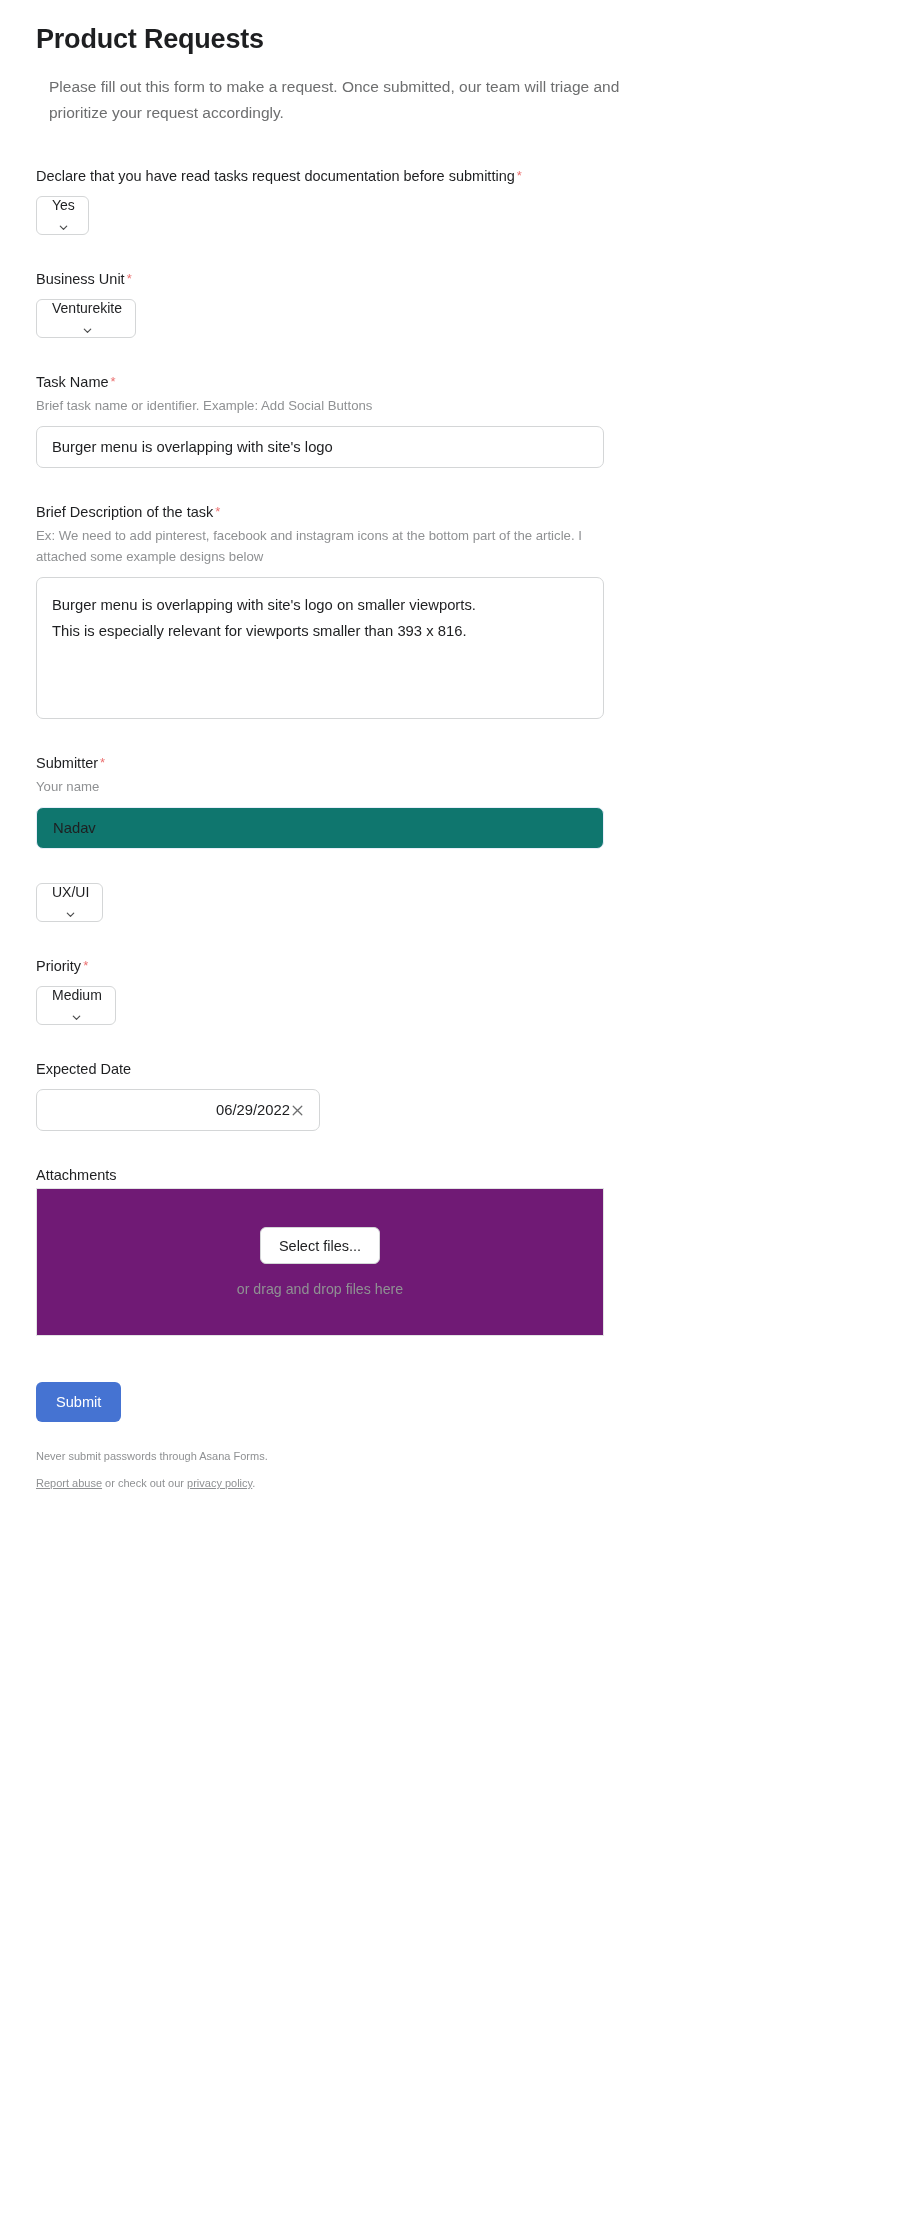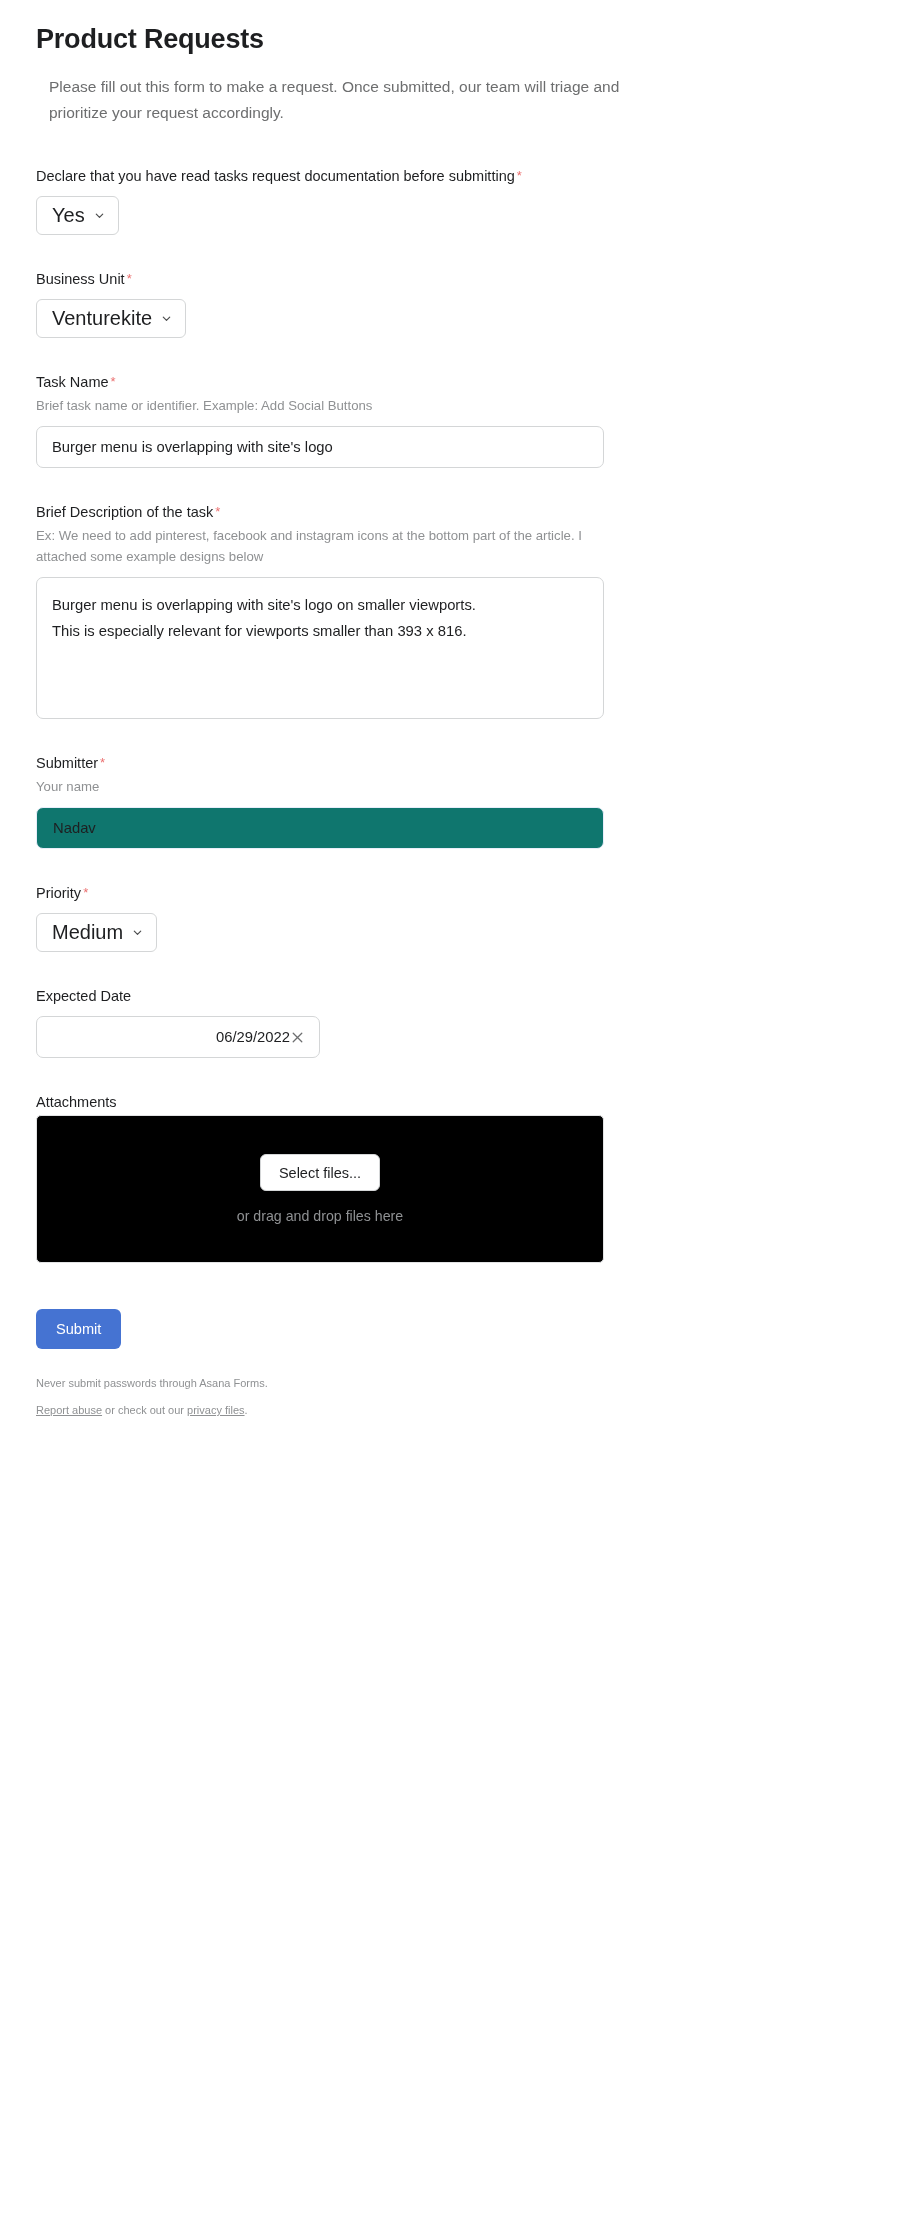--- a/index.html
+++ b/index.html
@@ -67,24 +67,25 @@
   .select {
     display: inline-flex;
     align-items: center;
     gap: 9px;
     height: 39px;
     box-sizing: border-box;
     padding: 0 13px 0 15px;
     border: 1px solid #d4d6d7;
     border-radius: 6px;
     background: #fff;
-    font-size: 20px;
+    font-size: 14px;
     color: #1e1f21;
     cursor: pointer;
     white-space: nowrap;
+    flex-direction: column;
   }
   .select .chev {
     display: inline-block;
     width: 11px;
     height: 11px;
     flex: none;
   }
   .select .chev svg { display: block; }
 
   
@@ -145,22 +146,22 @@
     cursor: pointer;
   }
   .clear-x svg { display: block; }
 
   
   .dropzone {
     box-sizing: border-box;
     width: 568px;
     height: 148px;
     border: 1px solid #e2e3e4;
-    border-radius: 5px;
-    background: #000000;
+    border-radius: 0;
+    background: #701a75;
     display: flex;
     flex-direction: column;
     align-items: center;
     justify-content: center;
     gap: 17px;
   }
   .select-files-btn {
     box-sizing: border-box;
     height: 37px;
     padding: 0 18px;
@@ -274,20 +275,30 @@
     <div class="field-label">
       <span>Submitter</span><span class="req">*</span>
     </div>
     <div class="field-help">Your name</div>
     <div class="text-input filled-highlight">
       <span>Nadav</span>
     </div>
   </div>
 
   <div class="field">
+    <div class="control">
+      <div class="select">
+        <span>UX/UI</span>
+        <span class="chev">
+          <svg viewBox="0 0 12 12" width="11" height="11">
+              <path d="M2.5 4.5 L6 8 L9.5 4.5" fill="none" stroke="#4b4c4d" stroke-width="1.3" stroke-linecap="round" stroke-linejoin="round"></path>
+            </svg>
+        </span>
+      </div>
+    </div>
   </div>
 
   <div class="field">
     <div class="field-label">
       <span>Priority</span><span class="req">*</span>
     </div>
     <div class="control">
       <div class="select">
         <span>Medium</span>
         <span class="chev">
@@ -322,17 +333,17 @@
     <div class="dropzone">
       <button class="select-files-btn">Select files...</button>
       <div class="drag-hint">or drag and drop files here</div>
     </div>
   </div>
 
   <div class="footer">
     <button class="submit-btn">Submit</button>
     <div class="legal">
       <div>Never submit passwords through Asana Forms.</div>
-      <div class="legal-line2"><a>Report abuse</a><span> or check out our </span><a>privacy files</a><span>.</span></div>
+      <div class="legal-line2"><a>Report abuse</a><span> or check out our </span><a>privacy policy</a><span>.</span></div>
     </div>
   </div>
 
 </div>
 
 </body></html>

